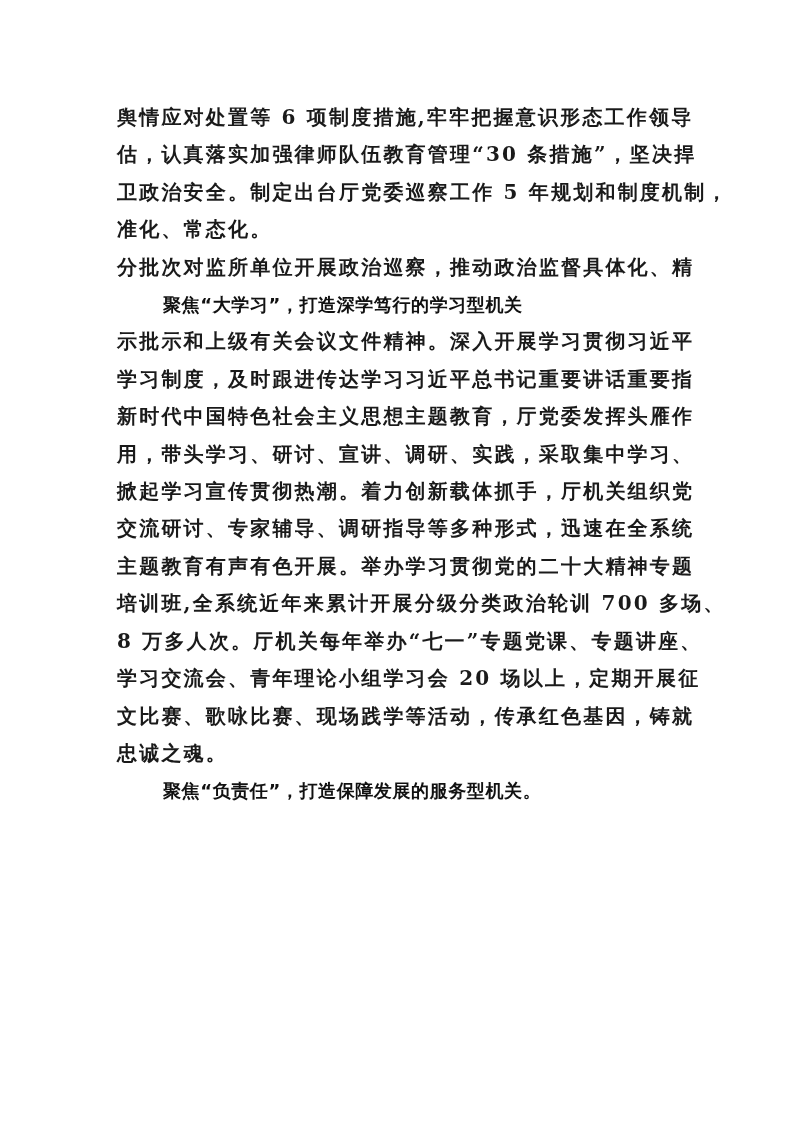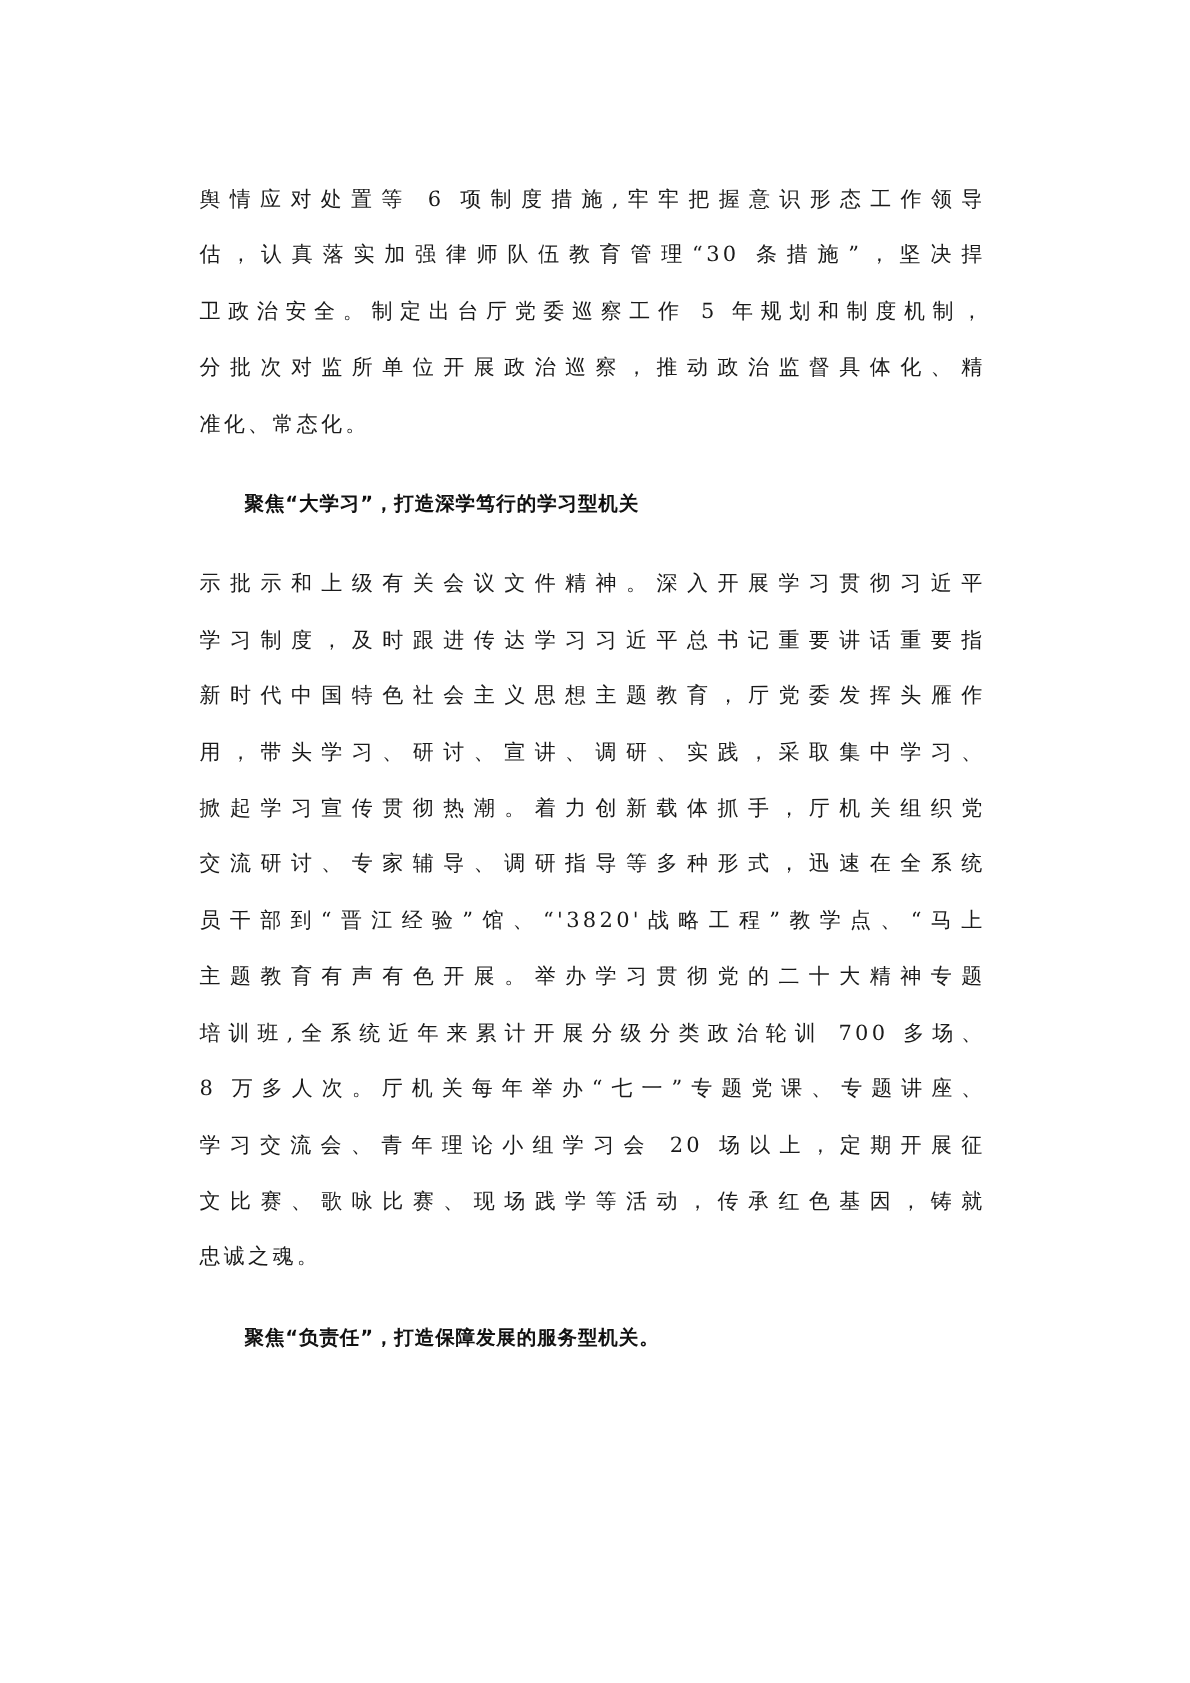--- a/index.html
+++ b/index.html
@@ -6,63 +6,63 @@
     body { width: 793px; height: 1122px; position: relative; overflow: hidden; }
     .page {
       position: absolute;
       left: 117px;
       top: 99px;
       width: 556px;
       color: #1a1a1a;
     }
     .para {
       font-family: "DejaVu Serif", "Liberation Serif", serif;
-      font-size: 14px;
+      font-size: 20px;
       line-height: 37.4px;
       letter-spacing: 2.2px;
       text-align: justify;
       text-align-last: left;
-      margin: 16px;
+      margin: 0;
       word-break: break-all;
+      font-weight: bold;
     }
     .heading {
       font-family: "DejaVu Sans", "Liberation Sans", sans-serif;
       font-weight: bold;
-      font-size: 13px;
+      font-size: 18px;
       line-height: 37.4px;
       letter-spacing: 0.6px;
       margin: 0;
       text-indent: 46px;
       color: #111111;
     }
     .line { display: block; white-space: nowrap; text-align-last: justify; text-align: justify; }
     .line.last { text-align-last: left; }
   </style>
 </head>
 <body>
 
 <div class="page">
   <div class="para">
     <span class="line">舆情应对处置等 6 项制度措施,牢牢把握意识形态工作领导</span>
     <span class="line">估，认真落实加强律师队伍教育管理“30 条措施”，坚决捍</span>
     <span class="line">卫政治安全。制定出台厅党委巡察工作 5 年规划和制度机制，</span>
+    <span class="line last">准化、常态化。</span>
     <span class="line">分批次对监所单位开展政治巡察，推动政治监督具体化、精</span>
-    <span class="line last">准化、常态化。</span>
   </div>
 
   <p class="heading">聚焦“大学习”，打造深学笃行的学习型机关</p>
 
   <div class="para">
     <span class="line">示批示和上级有关会议文件精神。深入开展学习贯彻习近平</span>
     <span class="line">学习制度，及时跟进传达学习习近平总书记重要讲话重要指</span>
     <span class="line">新时代中国特色社会主义思想主题教育，厅党委发挥头雁作</span>
     <span class="line">用，带头学习、研讨、宣讲、调研、实践，采取集中学习、</span>
     <span class="line">掀起学习宣传贯彻热潮。着力创新载体抓手，厅机关组织党</span>
     <span class="line">交流研讨、专家辅导、调研指导等多种形式，迅速在全系统</span>
-    <span class="line">员干部到“晋江经验”馆、“'3820'战略工程”教学点、“马上</span>
     <span class="line">主题教育有声有色开展。举办学习贯彻党的二十大精神专题</span>
     <span class="line">培训班,全系统近年来累计开展分级分类政治轮训 700 多场、</span>
     <span class="line">8 万多人次。厅机关每年举办“七一”专题党课、专题讲座、</span>
     <span class="line">学习交流会、青年理论小组学习会 20 场以上，定期开展征</span>
     <span class="line">文比赛、歌咏比赛、现场践学等活动，传承红色基因，铸就</span>
     <span class="line last">忠诚之魂。</span>
   </div>
 
   <p class="heading">聚焦“负责任”，打造保障发展的服务型机关。</p>
 </div>

